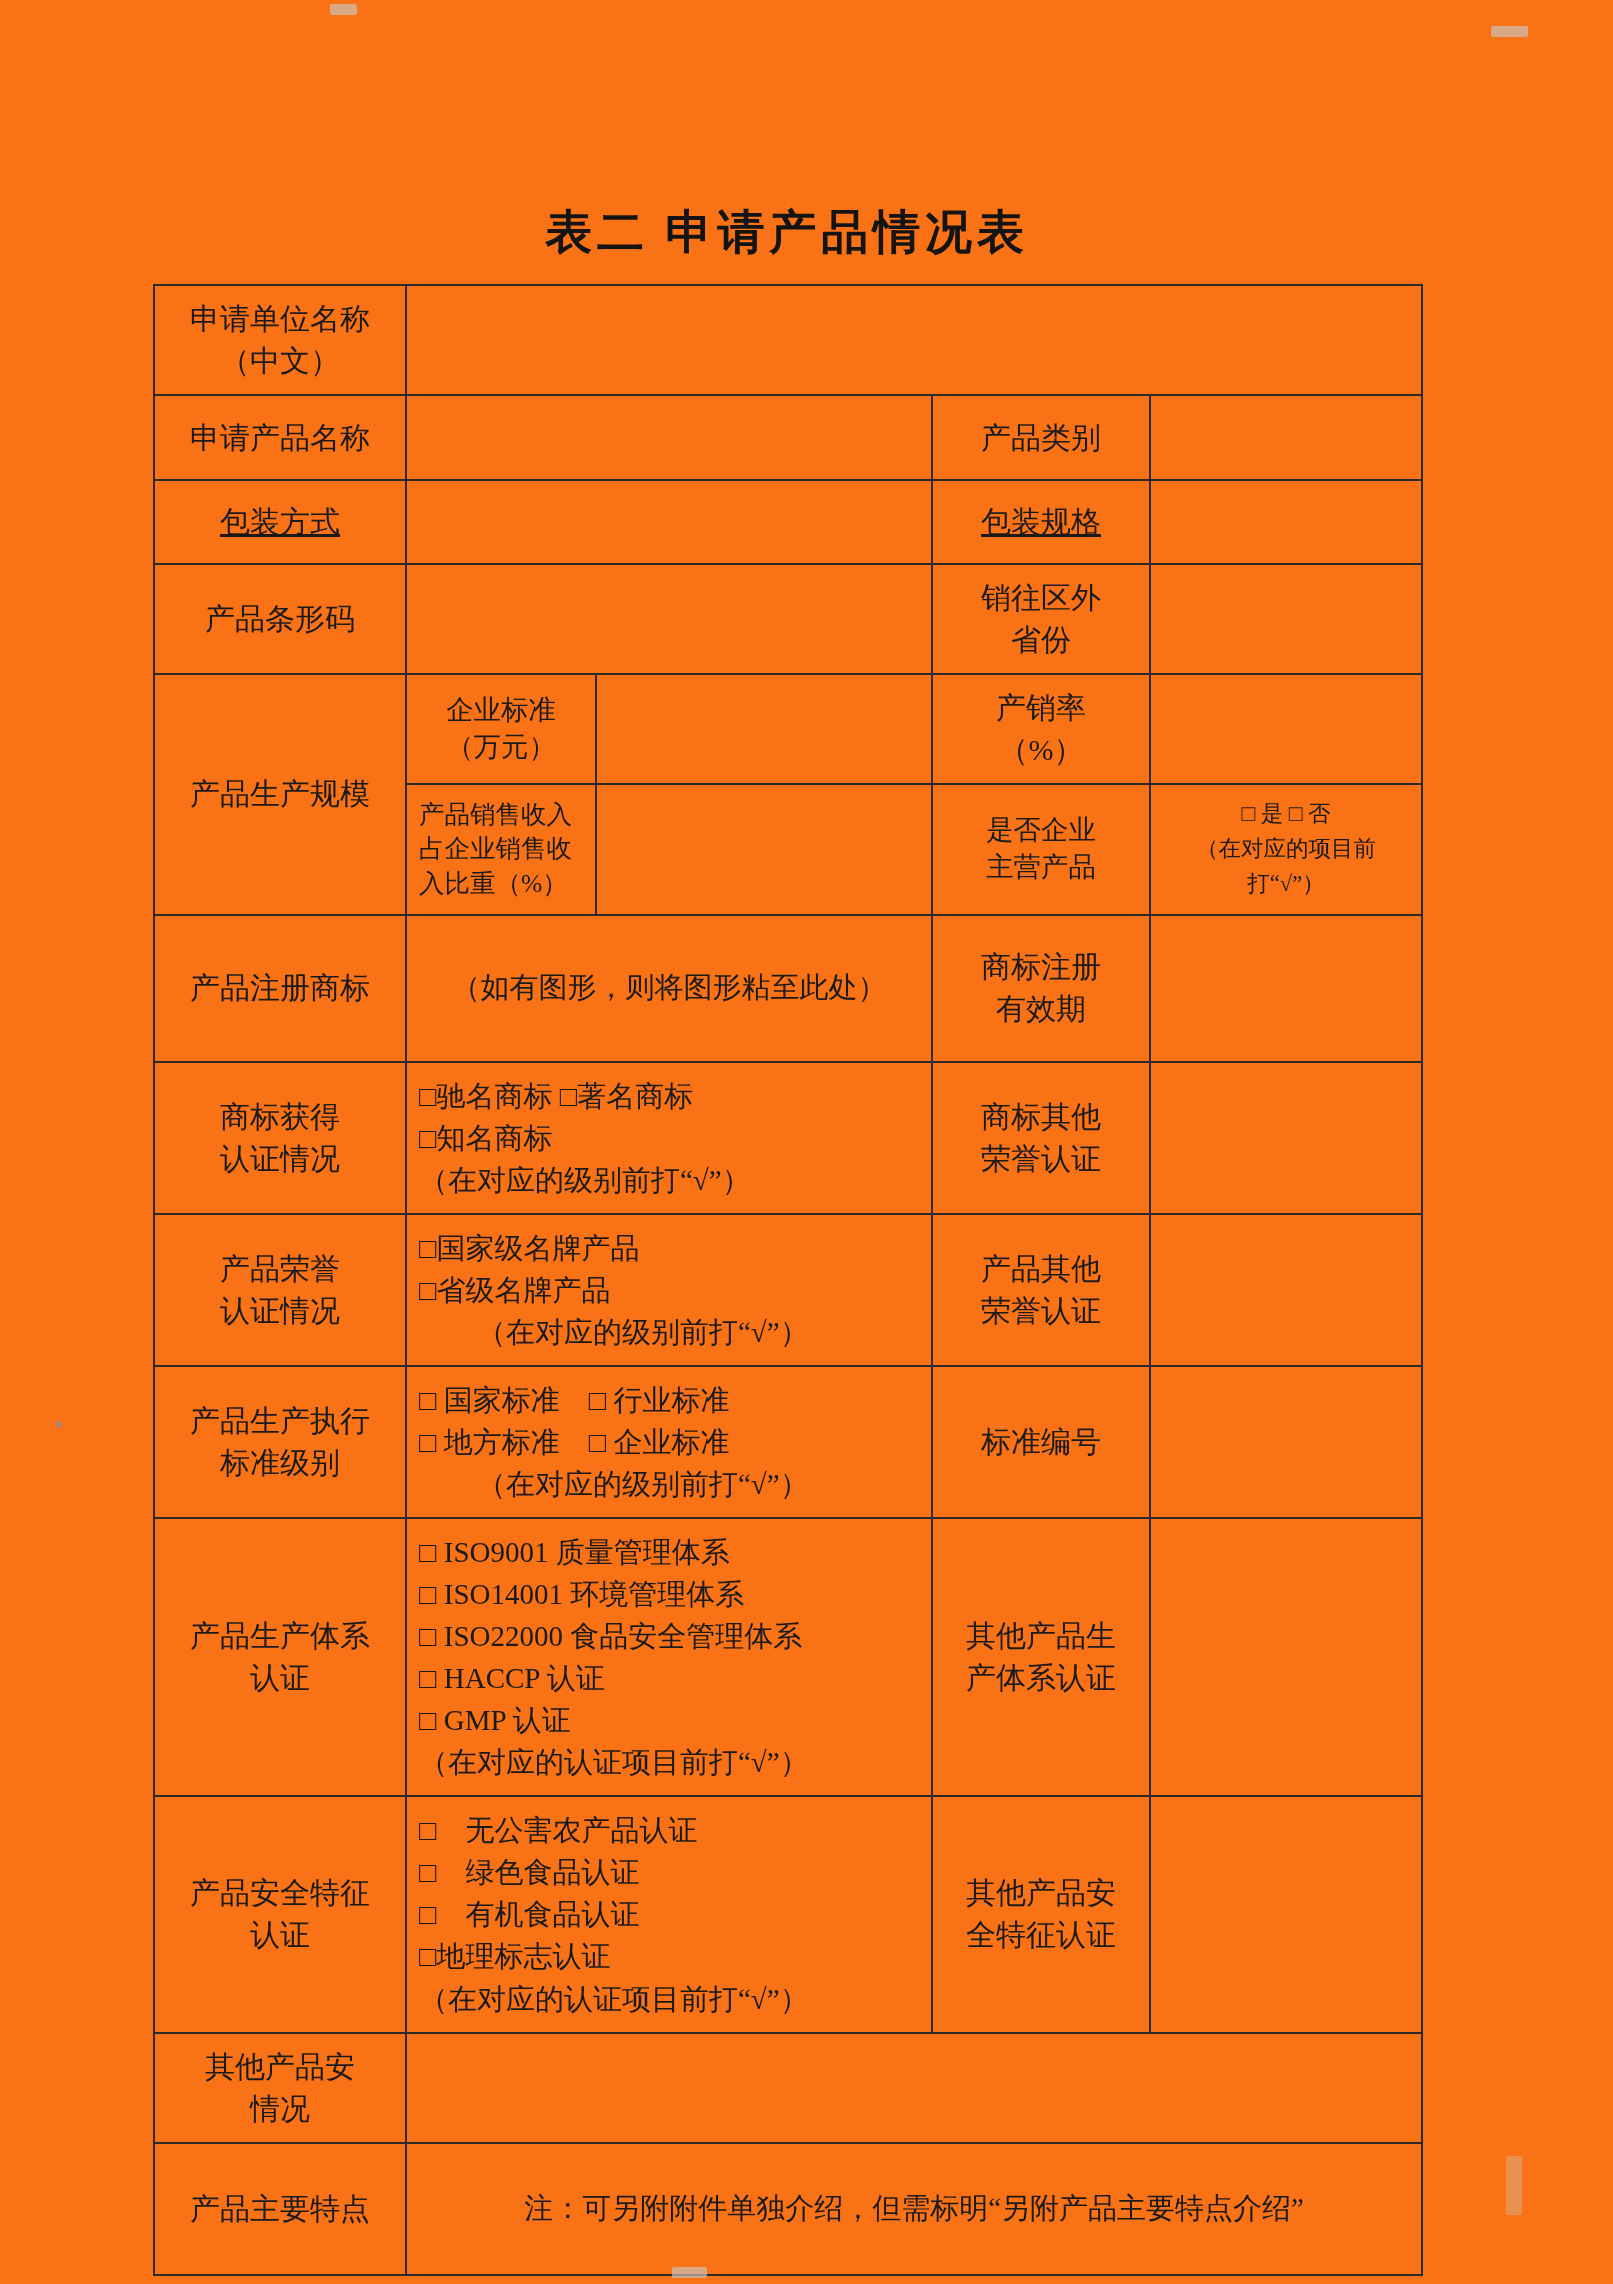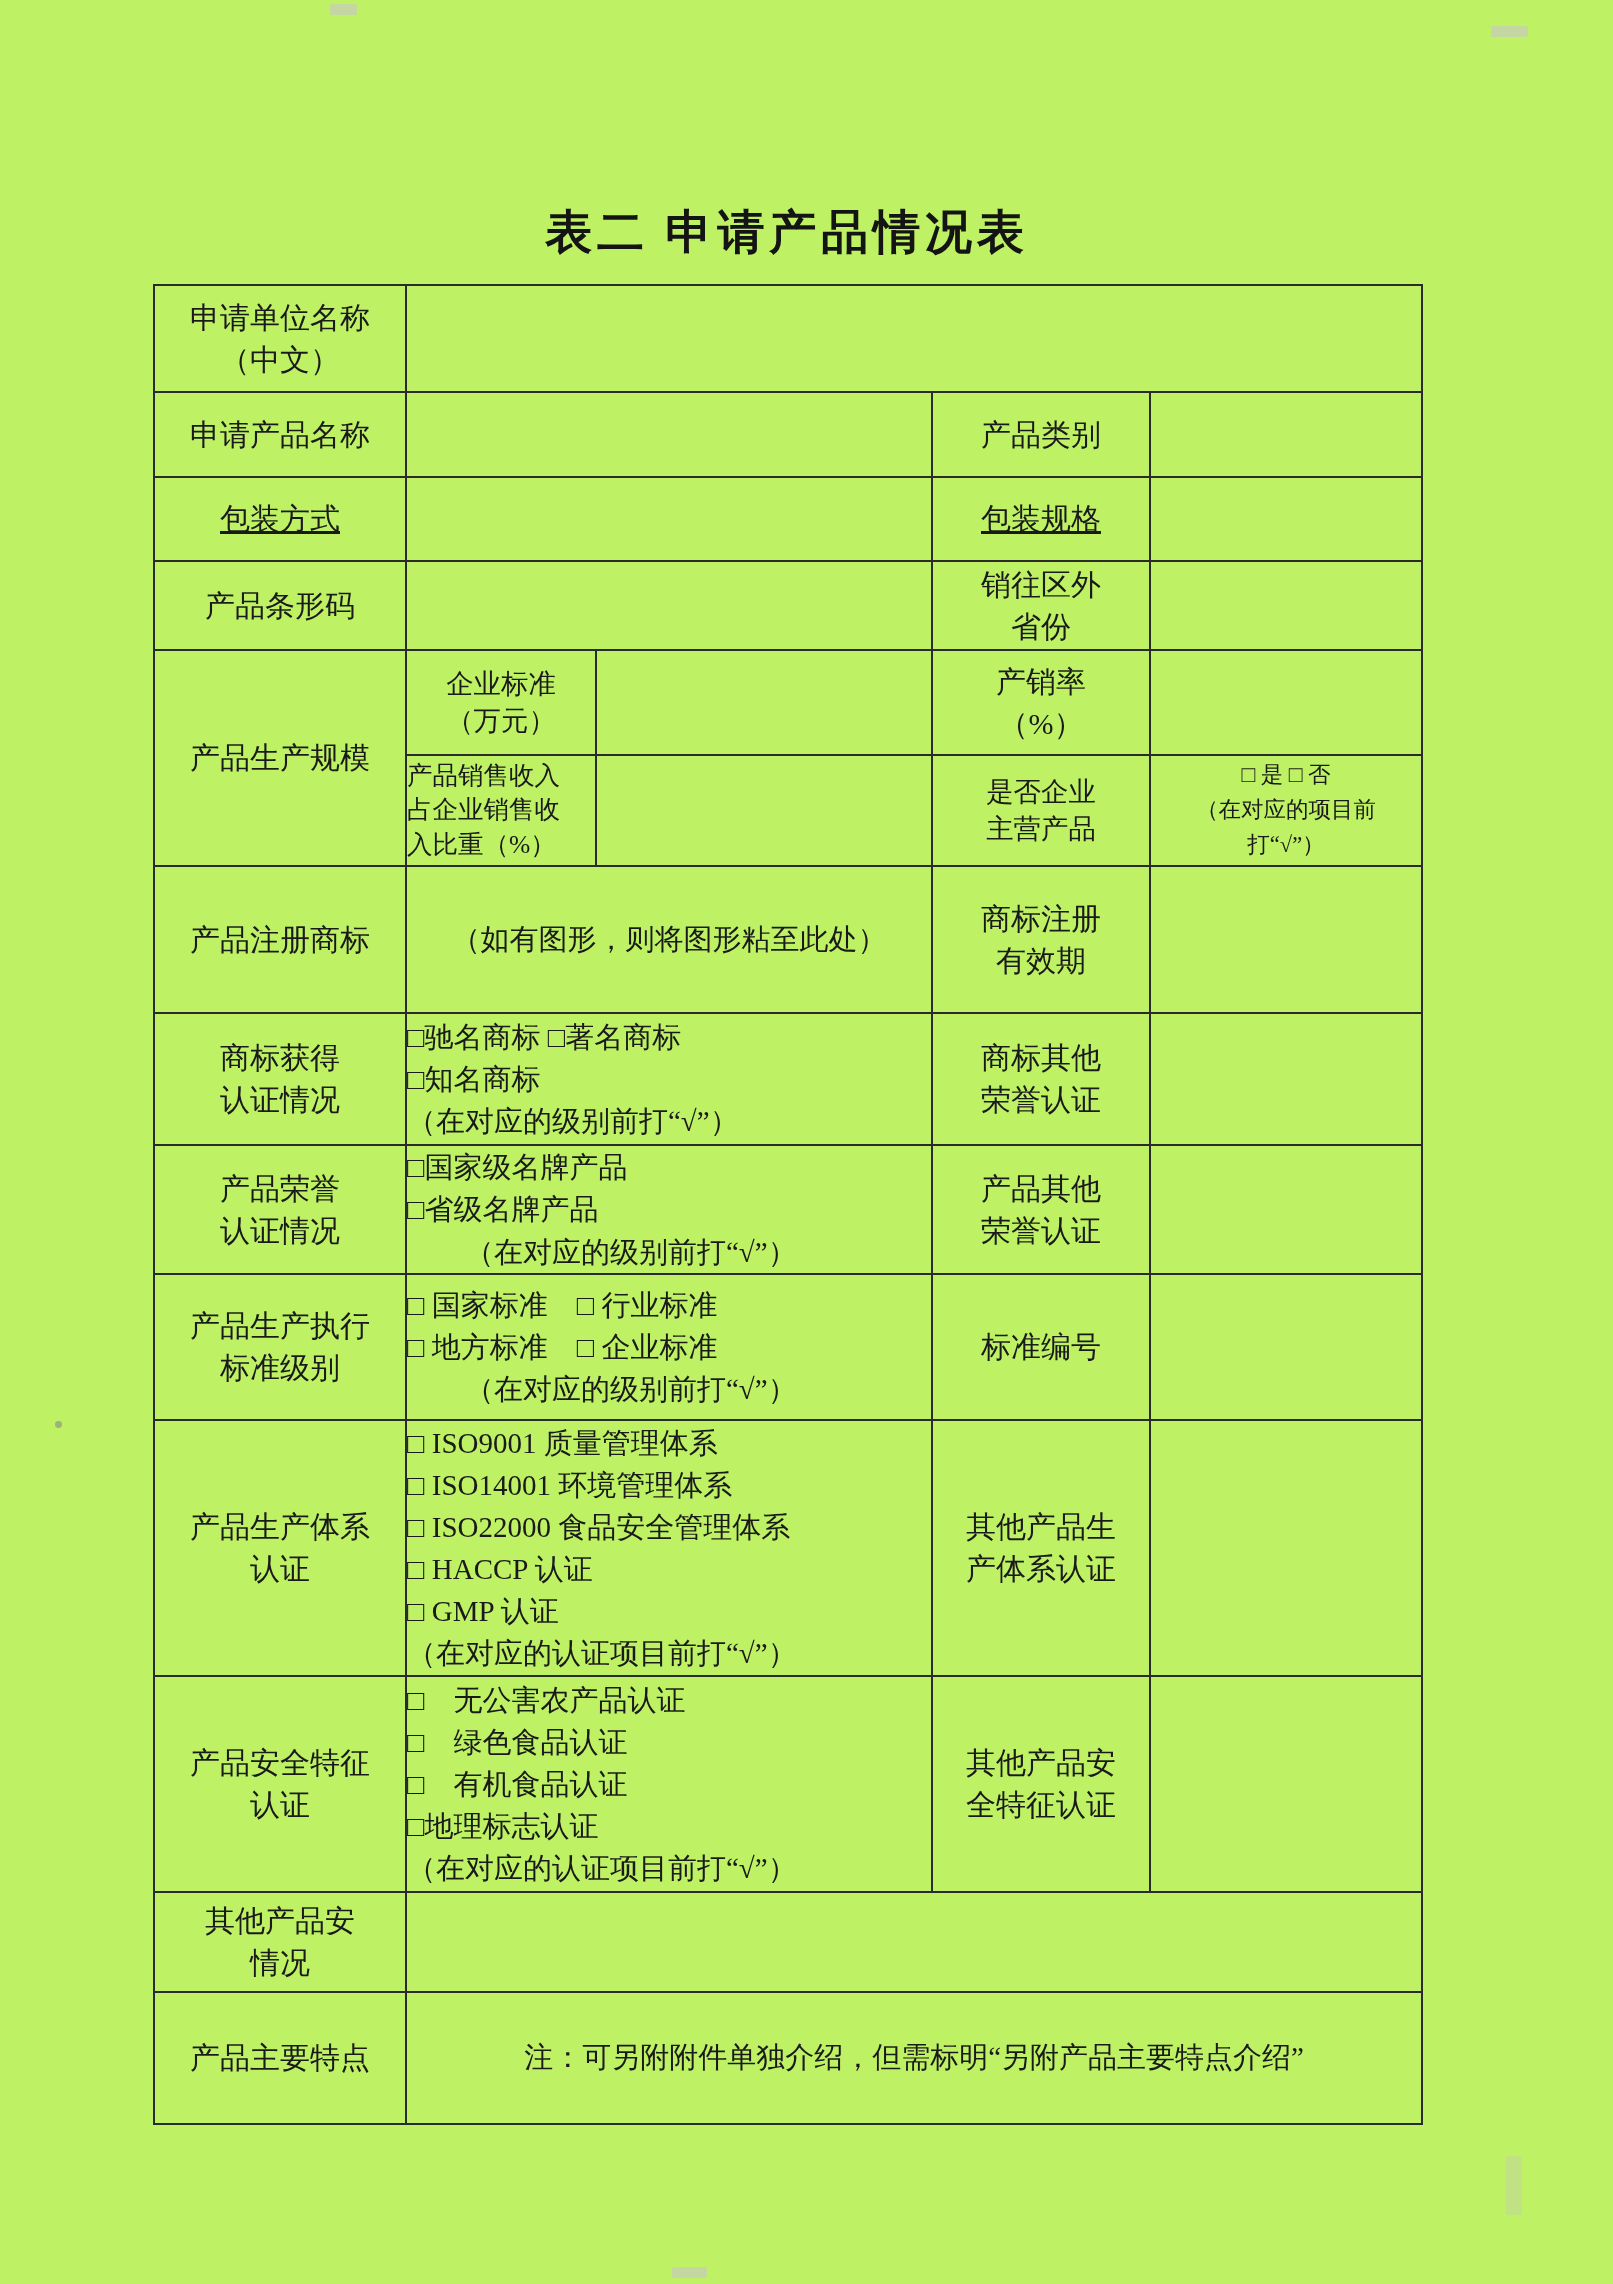--- a/index.html
+++ b/index.html
@@ -5,21 +5,21 @@
   html, body {
     margin: 0;
     padding: 0;
     background: #e9e8e5;
   }
   .page {
     position: relative;
     width: 1613px;
     height: 2285px;
     margin: 0 auto;
-    background: #bef264;
+    background: #f97316;
     overflow: hidden;
     font-family: "Liberation Serif", "DejaVu Serif", serif;
     color: #1a1a1a;
   }
   .doc-title {
     position: absolute;
     left: 153px;
     top: 201px;
     width: 1268px;
     text-align: center;
@@ -33,21 +33,21 @@
     left: 153px;
     top: 284px;
     width: 1268px;
     border-collapse: collapse;
     table-layout: fixed;
     border: 2.9px solid #2b2b2b;
   }
   table.form td {
     border: 2px solid #2b2b2b;
     vertical-align: middle;
-    padding: 0;
+    padding: 12px;
     overflow: hidden;
   }
   .lbl {
     text-align: center;
     font-size: 30px;
     line-height: 1.4;
     white-space: pre-line;
   }
   .lbl-sm {
     text-align: center;

